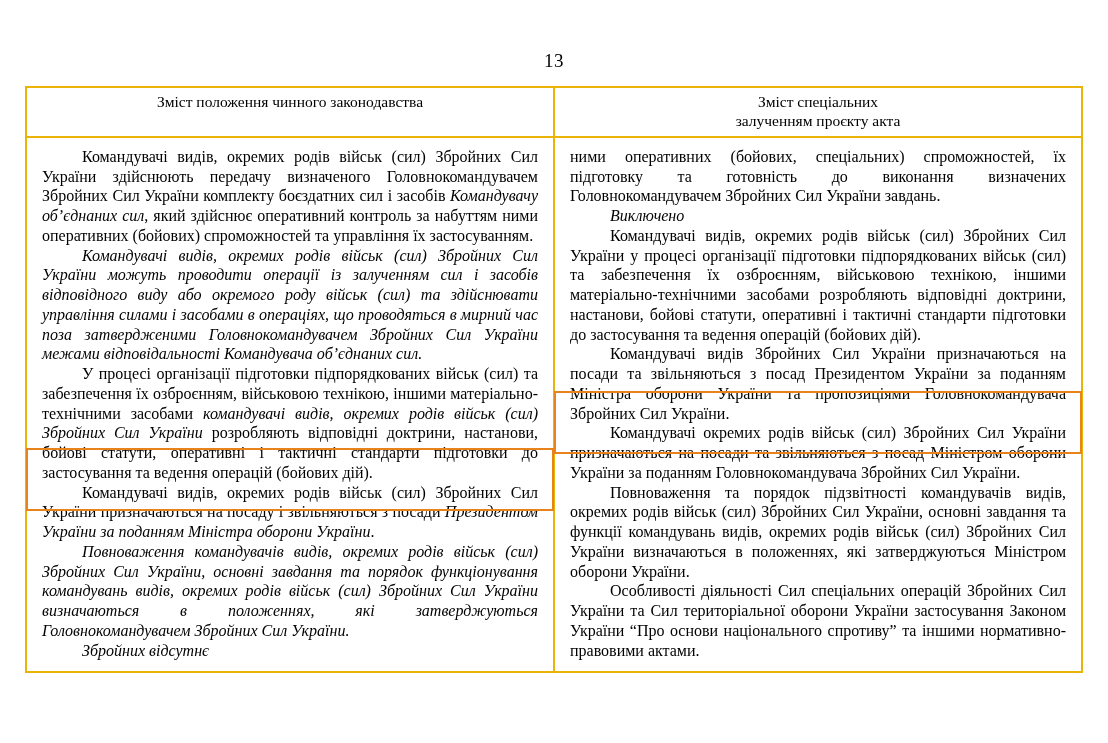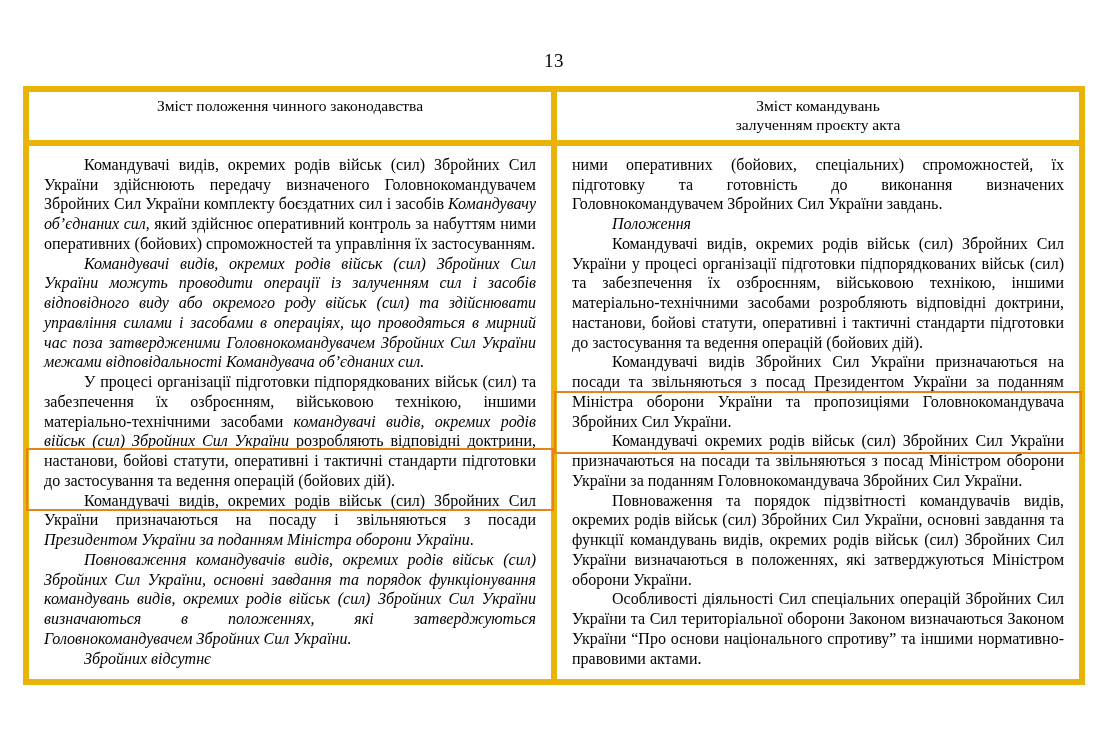--- a/index.html
+++ b/index.html
@@ -29,21 +29,21 @@
     padding-bottom: 14px;
     letter-spacing: 0.5px;
   }
   table.doc-table {
     border-collapse: collapse;
     margin: 0 auto;
     width: 1056px;
     table-layout: fixed;
   }
   table.doc-table td, table.doc-table th {
-    border: 6px solid #eab308;
+    border: 2px solid #eab308;
     vertical-align: top;
     padding: 5px;
   }
   th.col-head {
     font-weight: normal;
     text-align: center;
     font-size: 15.5px;
     line-height: 1.22;
     padding: 6px 8px 7px 8px;
   }
@@ -96,46 +96,46 @@
   <div class="hl-wrap">
     <table class="doc-table">
       <colgroup>
         <col class="col-left">
         <col class="col-right">
       </colgroup>
       <thead>
         <tr>
           <th class="col-head">Зміст положення чинного законодавства</th>
           <th class="col-head">
-            <div>Зміст командувань</div>
+            <div>Зміст спеціальних</div>
             <div>залученням проєкту акта</div>
           </th>
         </tr>
       </thead>
       <tbody>
         <tr>
           <td>
             <div class="cell-body" id="left-body">
                 <p class="para"><span>Командувачі видів, окремих родів військ (сил) Збройних Сил України здійснюють передачу визначеного Головнокомандувачем Збройних Сил України комплекту боєздатних сил і засобів </span><span class="it">Командувачу об’єднаних сил</span><span>, який здійснює оперативний контроль за набуттям ними оперативних (бойових) спроможностей та управління їх застосуванням.</span></p>
                 <p class="para"><span class="it">Командувачі видів, окремих родів військ (сил) Збройних Сил України можуть проводити операції із залученням сил і засобів відповідного виду або окремого роду військ (сил) та здійснювати управління силами і засобами в операціях, що проводяться в мирний час поза затвердженими Головнокомандувачем Збройних Сил України межами відповідальності Командувача об’єднаних сил.</span></p>
                 <p class="para"><span>У процесі організації підготовки підпорядкованих військ (сил) та забезпечення їх озброєнням, військовою технікою, іншими матеріально-технічними засобами </span><span class="it">командувачі видів, окремих родів військ (сил) Збройних Сил України</span><span> розробляють відповідні доктрини, настанови, бойові статути, оперативні і тактичні стандарти підготовки до застосування та ведення операцій (бойових дій).</span></p>
                 <p class="para"><span>Командувачі видів, окремих родів військ (сил) Збройних Сил України призначаються на посаду і звільняються з посади </span><span class="it">Президентом України за поданням Міністра оборони України</span><span>.</span></p>
                 <p class="para"><span class="it">Повноваження командувачів видів, окремих родів військ (сил) Збройних Сил України, основні завдання та порядок функціонування командувань видів, окремих родів військ (сил) Збройних Сил України визначаються в положеннях, які затверджуються Головнокомандувачем Збройних Сил України.</span></p>
                 <p class="para"><span class="it">Збройних відсутнє</span></p>
               </div>
           </td>
           <td>
             <div class="cell-body" id="right-body">
                 <p class="para noindent"><span class="bd">ними оперативних (бойових, спеціальних) спроможностей, їх підготовку та готовність до виконання визначених Головнокомандувачем Збройних Сил України завдань.</span></p>
-                <p class="para"><span class="it">Положення</span></p>
+                <p class="para"><span class="it">Виключено</span></p>
                 <p class="para"><span class="bd">Командувачі видів, окремих родів військ (сил) Збройних Сил України</span><span> у процесі організації підготовки підпорядкованих військ (сил) та забезпечення їх озброєнням, військовою технікою, іншими матеріально-технічними засобами розробляють відповідні доктрини, настанови, бойові статути, оперативні і тактичні стандарти підготовки до застосування та ведення операцій (бойових дій).</span></p>
                 <p class="para"><span class="bd">Командувачі видів Збройних Сил України призначаються на посади та звільняються з посад Президентом України за поданням Міністра оборони України та пропозиціями Головнокомандувача Збройних Сил України.</span></p>
                 <p class="para"><span class="bd">Командувачі окремих родів військ (сил) Збройних Сил України призначаються на посади та звільняються з посад Міністром оборони України за поданням Головнокомандувача Збройних Сил України.</span></p>
                 <p class="para"><span class="bd">Повноваження та порядок підзвітності командувачів видів, окремих родів військ (сил) Збройних Сил України, основні завдання та функції командувань видів, окремих родів військ (сил) Збройних Сил України визначаються в положеннях, які затверджуються Міністром оборони України.</span></p>
-                <p class="para"><span class="bd">Особливості діяльності Сил спеціальних операцій Збройних Сил України та Сил територіальної оборони Законом визначаються Законом України “Про основи національного спротиву” та іншими нормативно-правовими актами.</span></p>
+                <p class="para"><span class="bd">Особливості діяльності Сил спеціальних операцій Збройних Сил України та Сил територіальної оборони України застосування Законом України “Про основи національного спротиву” та іншими нормативно-правовими актами.</span></p>
               </div>
           </td>
         </tr>
       </tbody>
     </table>
 
     <div class="hl-box" id="hl-left" style="left: 26px; width: 528px; top: 361.953px; height: 62.6719px; border-color: rgb(232, 130, 26);"></div>
     <div class="hl-box" id="hl-right" style="left: 554px; width: 528px; top: 305.281px; height: 62.6719px; border-color: rgb(232, 130, 26);"></div>
   </div>
 

